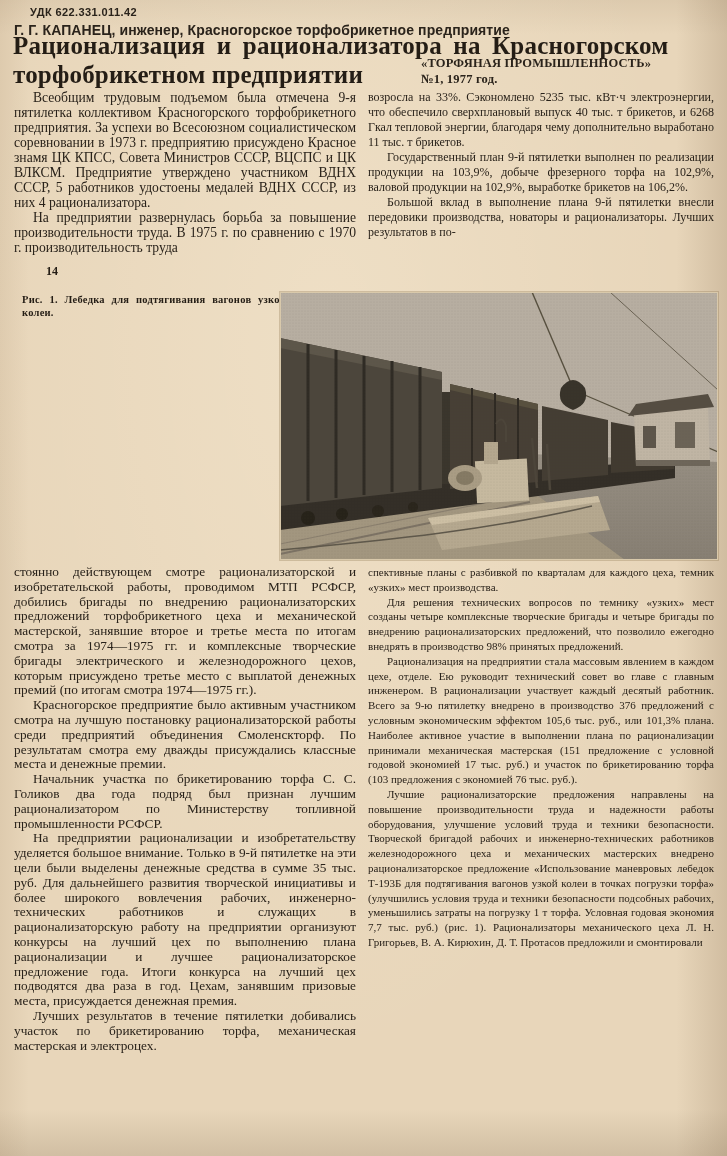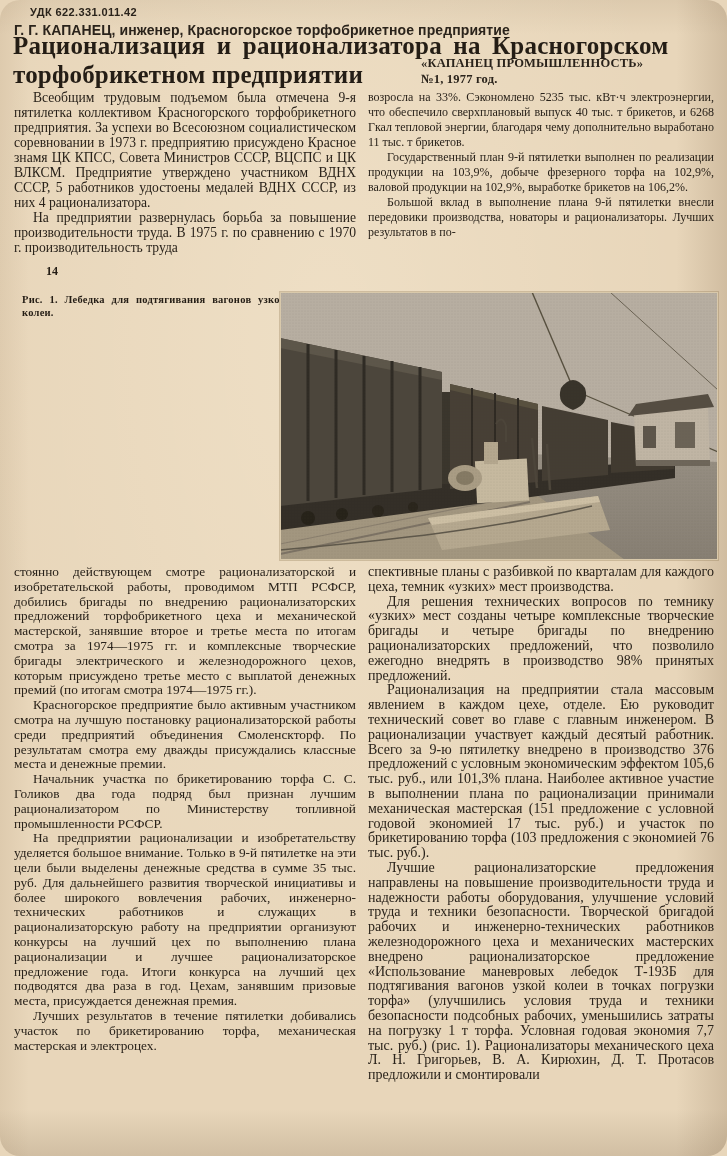--- a/index.html
+++ b/index.html
@@ -8,21 +8,20 @@
     background:#e8d6ba;color:#2a231b;
     font-family:"Liberation Serif", serif;
   }
   .page{
     position:absolute;inset:0;
     background:
       radial-gradient(ellipse at 45% 30%, rgba(255,246,226,0.28), rgba(0,0,0,0) 62%),
       linear-gradient(90deg, rgba(130,100,65,0.10), rgba(0,0,0,0) 4%, rgba(0,0,0,0) 93%, rgba(115,88,58,0.20)),
       linear-gradient(180deg, rgba(120,95,65,0.10), rgba(0,0,0,0) 3%, rgba(0,0,0,0) 96%, rgba(105,82,58,0.18)),
       #e8d6ba;
-    border-radius: 20px;
   }
   .udc{
     position:absolute;left:30px;top:6px;
     font-family:"Liberation Sans",sans-serif;font-weight:bold;
     font-size:11px;letter-spacing:0.4px;
   }
   .author{
     position:absolute;left:14px;top:22px;
     font-family:"Liberation Sans",sans-serif;font-weight:bold;
     font-size:14px;letter-spacing:0.1px;
@@ -36,21 +35,21 @@
   .journal-ref{
     position:absolute;left:421px;top:55px;
     font-weight:bold;font-size:12.5px;line-height:16px;letter-spacing:0.2px;
   }
   .col{position:absolute;text-align:justify;color:#29221a;}
   .col p{margin:0;}
   .col p.ind{text-indent:19px;}
   .top-left {left:14px; top:90px; width:342px; font-size:13.6px; line-height:15.05px;}
   .top-right{left:368px;top:90px; width:346px; font-size:12px; line-height:15.05px;}
   .bot-left {left:14px; top:565px;width:342px; font-size:13.3px; line-height:14.8px;}
-  .bot-right{left:368px;top:565px;width:346px; font-size:14px; line-height:14.8px;}
+  .bot-right{left:368px;top:565px;width:346px; font-size:11px; line-height:14.8px;}
   .pagenum{position:absolute;font-weight:bold;font-size:12px;color:#241d15;margin-left:32px;}
   .pn14{left:14px;top:264px;}
   .pn15{left:698px;top:1130px;}
   .caption{
     position:absolute;left:22px;top:294px;width:264px;
     font-weight:bold;font-size:10.5px;line-height:12.5px;
     text-align:justify;word-spacing:2.5px;letter-spacing:0.25px;color:#241d15;
   }
   .photo{
     position:absolute;left:280px;top:292px;width:438px;height:268px;
@@ -62,21 +61,21 @@
 <body>
 
 <div class="page">
 
   <div class="udc">УДК 622.331.011.42</div>
   <div class="author">Г. Г. КАПАНЕЦ, инженер, Красногорское торфобрикетное предприятие</div>
 
   <h1 class="title"><span class="t1">Рационализация и рационализатора на Красногорском</span><br><span class="t2">торфобрикетном предприятии</span></h1>
 
   <div class="journal-ref">
-    <div>«КАПАНЕЦ ПРОМЫШЛЕННОСТЬ»</div>
+    <div>«ТОРФЯНАЯ ПРОМЫШЛЕННОСТЬ»</div>
     <div>№1, 1977 год.</div>
   </div>
 
   <div class="col top-left">
     <p class="ind">Всеобщим трудовым подъемом была отмечена 9-я пятилетка коллективом Красногорского торфобрикетного предприятия. За успехи во Всесоюзном социалистическом соревновании в 1973 г. предприятию присуждено Красное знамя ЦК КПСС, Совета Министров СССР, ВЦСПС и ЦК ВЛКСМ. Предприятие утверждено участником ВДНХ СССР, 5 работников удостоены медалей ВДНХ СССР, из них 4 рационализатора.</p>
     <p class="ind">На предприятии развернулась борьба за повышение производительности труда. В 1975 г. по сравнению с 1970 г. производительность труда</p>
   </div>
 
   <div class="col top-right">
     <p>возросла на 33%. Сэкономлено 5235 тыс. кВт·ч электроэнергии, что обеспечило сверхплановый выпуск 40 тыс. т брикетов, и 6268 Гкал тепловой энергии, благодаря чему дополнительно выработано 11 тыс. т брикетов.</p>

